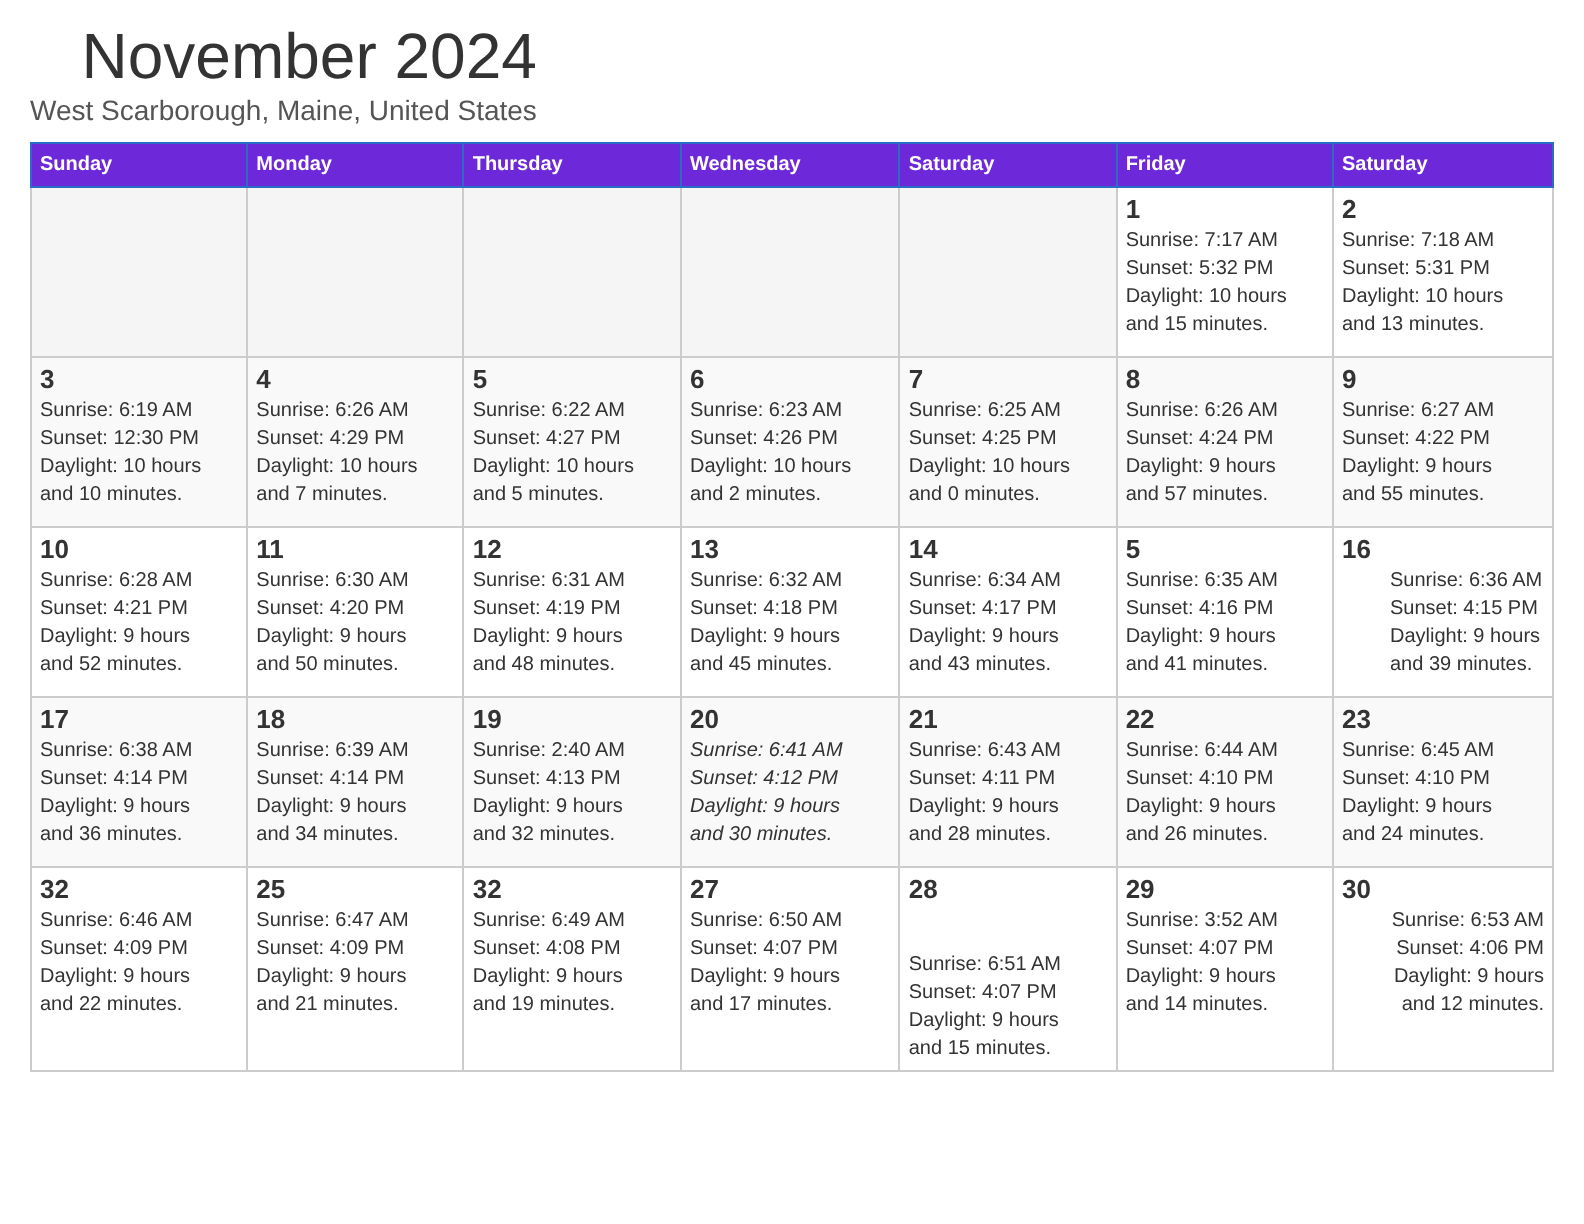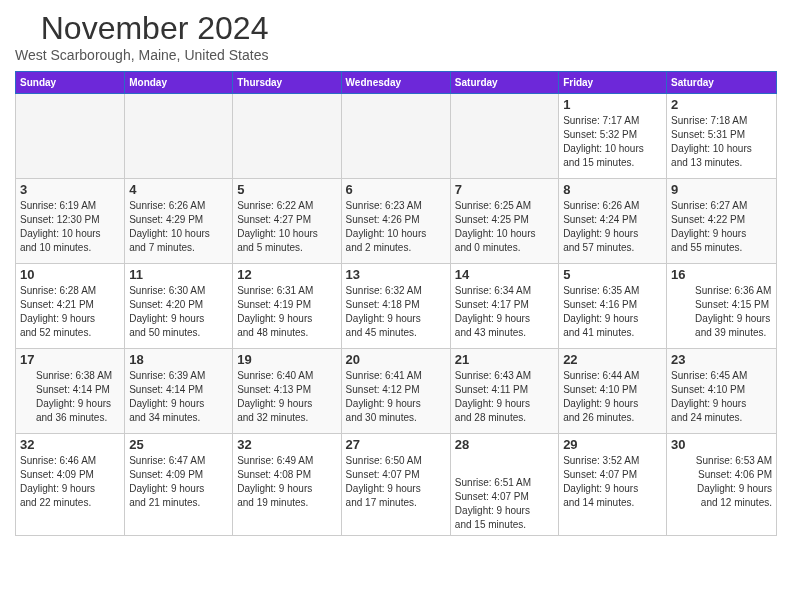--- a/index.html
+++ b/index.html
@@ -239,42 +239,42 @@
           <span class="day-number">16</span>
           <div class="day-info" style="white-space: pre-line; margin-left: 24px;">Sunrise: 6:36 AM
 Sunset: 4:15 PM
 Daylight: 9 hours
 and 39 minutes.</div>
         </td>
       </tr>
       <tr class="week-row">
         <td>
           <span class="day-number">17</span>
-          <div class="day-info" style="white-space: pre-line; margin-left: 16px;">Sunrise: 6:38 AM
+          <div class="day-info" style="white-space: pre-line;">Sunrise: 6:38 AM
 Sunset: 4:14 PM
 Daylight: 9 hours
 and 36 minutes.</div>
         </td>
         <td>
           <span class="day-number">18</span>
           <div class="day-info" style="white-space: pre-line;">Sunrise: 6:39 AM
 Sunset: 4:14 PM
 Daylight: 9 hours
 and 34 minutes.</div>
         </td>
         <td>
           <span class="day-number">19</span>
-          <div class="day-info" style="white-space: pre-line;">Sunrise: 6:40 AM
+          <div class="day-info" style="white-space: pre-line;">Sunrise: 2:40 AM
 Sunset: 4:13 PM
 Daylight: 9 hours
 and 32 minutes.</div>
         </td>
         <td>
           <span class="day-number">20</span>
-          <div class="day-info" style="white-space: pre-line;">Sunrise: 6:41 AM
+          <div class="day-info" style="white-space: pre-line; font-style: italic;">Sunrise: 6:41 AM
 Sunset: 4:12 PM
 Daylight: 9 hours
 and 30 minutes.</div>
         </td>
         <td>
           <span class="day-number">21</span>
           <div class="day-info" style="white-space: pre-line;">Sunrise: 6:43 AM
 Sunset: 4:11 PM
 Daylight: 9 hours
 and 28 minutes.</div>

